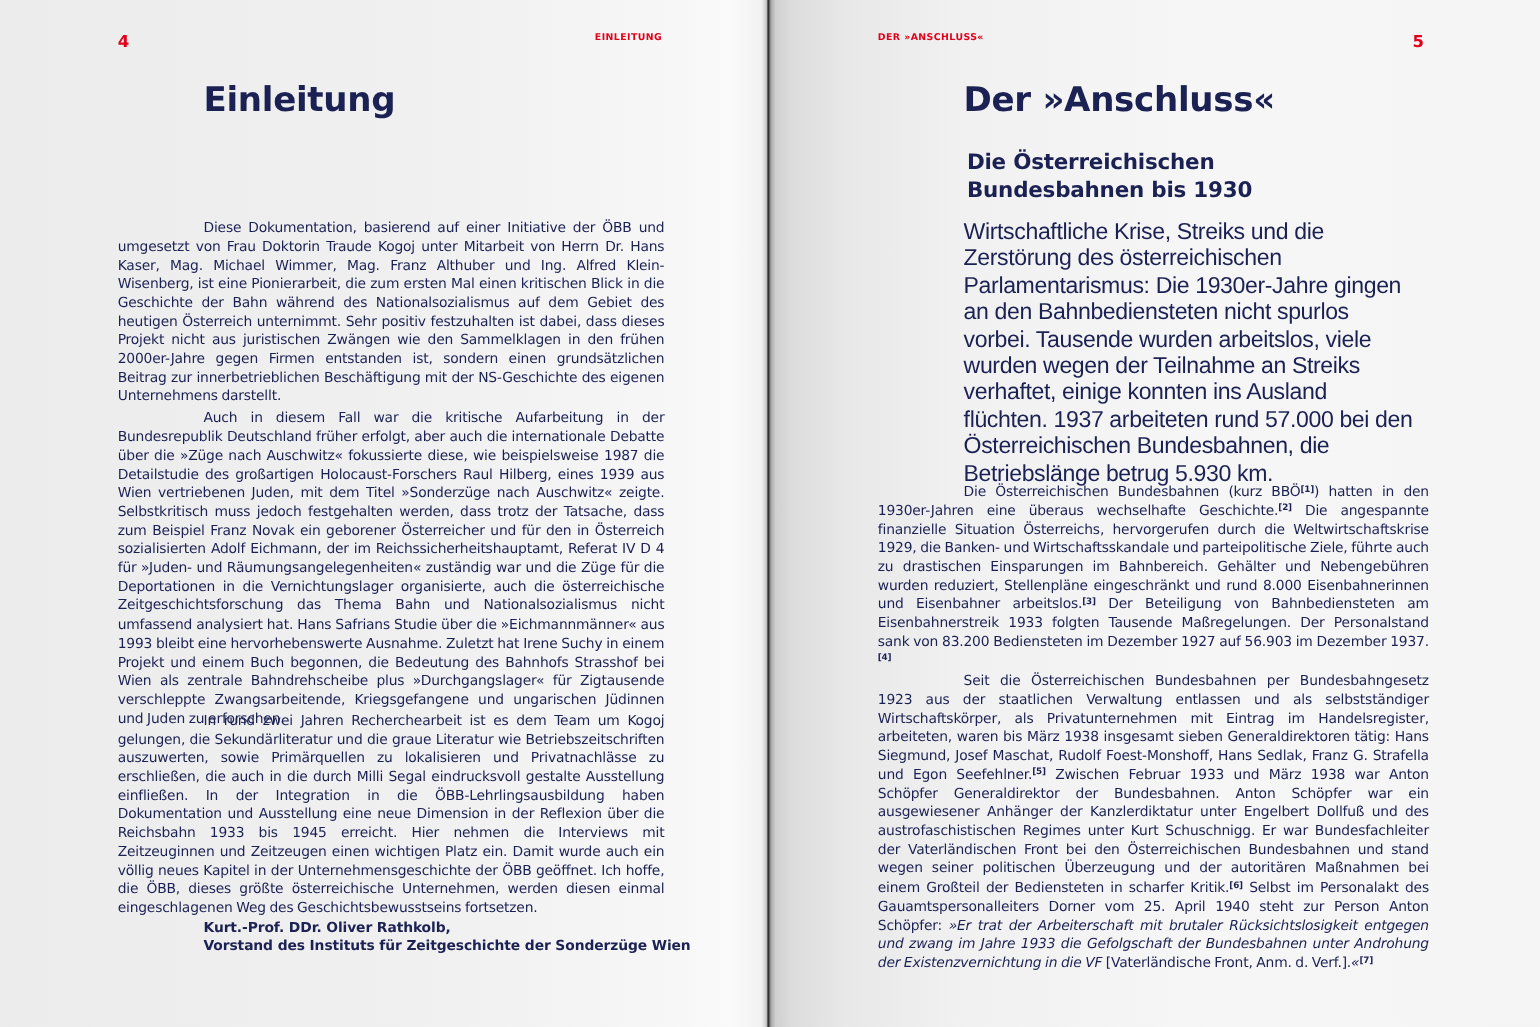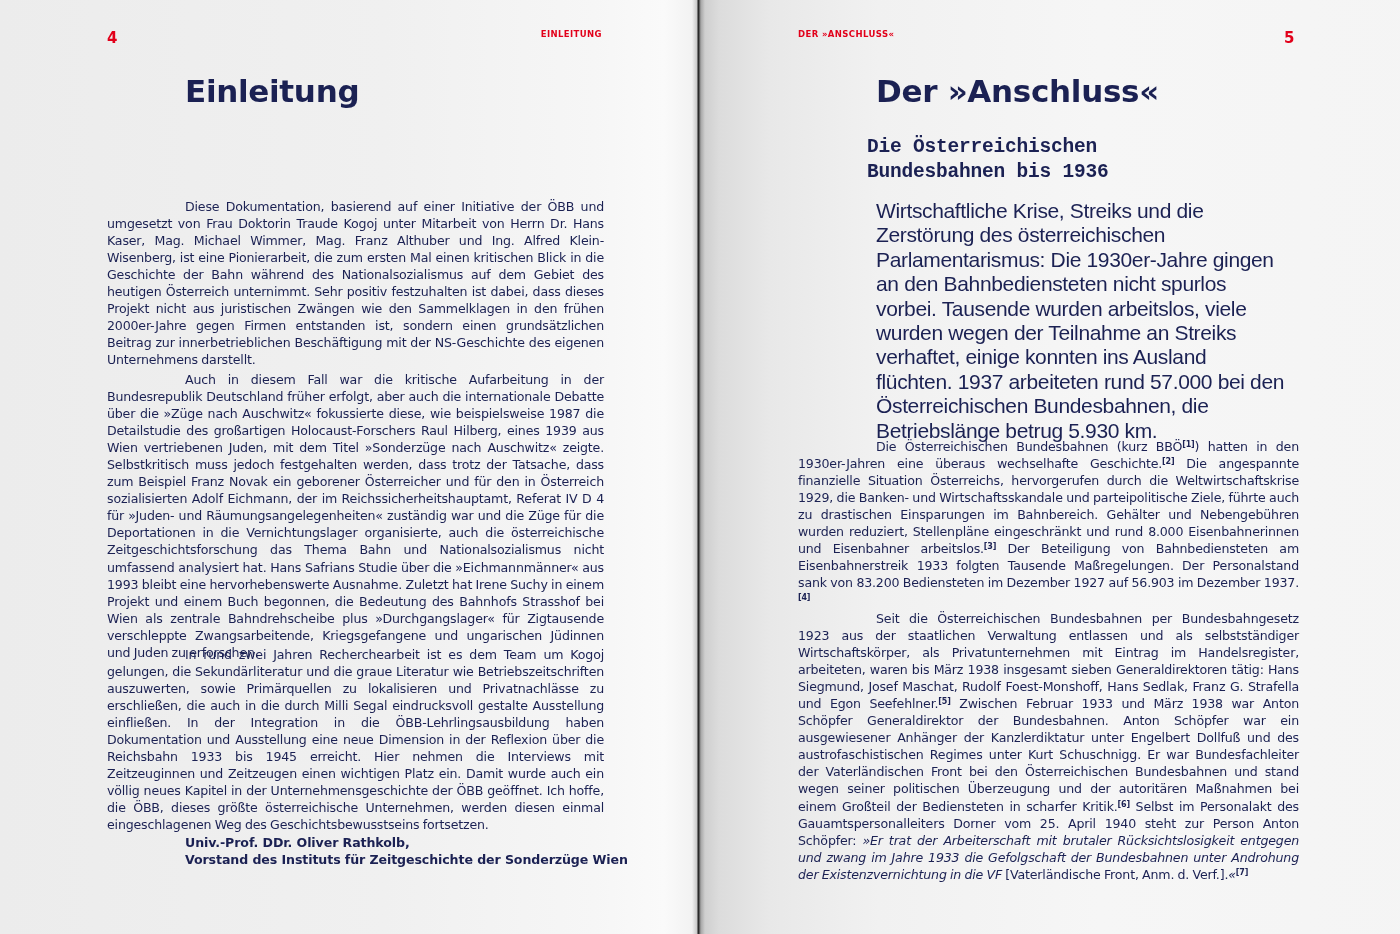--- a/index.html
+++ b/index.html
@@ -65,34 +65,34 @@
 
   <h1 class="title" style="left:185px; top:73px;">Einleitung</h1>
 
   <p class="body-text" style="left:107px; top:198px; width:497px; text-align:justify;"><span class="indent"></span><span>Diese Dokumentation, basierend auf einer Initiative der ÖBB und umgesetzt von Frau Doktorin Traude Kogoj unter Mitarbeit von Herrn Dr. Hans Kaser, Mag. Michael Wimmer, Mag. Franz Althuber und Ing. Alfred Klein-Wisenberg, ist eine Pionierarbeit, die zum ersten Mal einen kritischen Blick in die Geschichte der Bahn während des Nationalsozialismus auf dem Gebiet des heutigen Österreich unternimmt. Sehr positiv festzuhalten ist dabei, dass dieses Projekt nicht aus juristischen Zwängen wie den Sammelklagen in den frühen 2000er-Jahre gegen Firmen entstanden ist, sondern einen grundsätzlichen Beitrag zur innerbetrieblichen Beschäftigung mit der NS-Geschichte des eigenen Unternehmens darstellt.</span></p>
 
   <p class="body-text" style="left:107px; top:371px; width:497px; text-align:justify;"><span class="indent"></span><span>Auch in diesem Fall war die kritische Aufarbeitung in der Bundesrepublik Deutschland früher erfolgt, aber auch die internationale Debatte über die »Züge nach Auschwitz« fokussierte diese, wie beispielsweise 1987 die Detailstudie des großartigen Holocaust-Forschers Raul Hilberg, eines 1939 aus Wien vertriebenen Juden, mit dem Titel »Sonderzüge nach Auschwitz« zeigte. Selbstkritisch muss jedoch festgehalten werden, dass trotz der Tatsache, dass zum Beispiel Franz Novak ein geborener Österreicher und für den in Österreich sozialisierten Adolf Eichmann, der im Reichssicherheitshauptamt, Referat IV D 4 für »Juden- und Räumungsangelegenheiten« zuständig war und die Züge für die Deportationen in die Vernichtungslager organisierte, auch die österreichische Zeitgeschichtsforschung das Thema Bahn und Nationalsozialismus nicht umfassend analysiert hat. Hans Safrians Studie über die »Eichmannmänner« aus 1993 bleibt eine hervorhebenswerte Ausnahme. Zuletzt hat Irene Suchy in einem Projekt und einem Buch begonnen, die Bedeutung des Bahnhofs Strasshof bei Wien als zentrale Bahndrehscheibe plus »Durchgangslager« für Zigtausende verschleppte Zwangsarbeitende, Kriegsgefangene und ungarischen Jüdinnen und Juden zu erforschen.</span></p>
 
   <p class="body-text" style="left:107px; top:646px; width:497px; text-align:justify;"><span class="indent"></span><span>In rund zwei Jahren Recherchearbeit ist es dem Team um Kogoj gelungen, die Sekundärliteratur und die graue Literatur wie Betriebszeitschriften auszuwerten, sowie Primärquellen zu lokalisieren und Privatnachlässe zu erschließen, die auch in die durch Milli Segal eindrucksvoll gestalte Ausstellung einfließen. In der Integration in die ÖBB-Lehrlingsausbildung haben Dokumentation und Ausstellung eine neue Dimension in der Reflexion über die Reichsbahn 1933 bis 1945 erreicht. Hier nehmen die Interviews mit Zeitzeuginnen und Zeitzeugen einen wichtigen Platz ein. Damit wurde auch ein völlig neues Kapitel in der Unternehmensgeschichte der ÖBB geöffnet. Ich hoffe, die ÖBB, dieses größte österreichische Unternehmen, werden diesen einmal eingeschlagenen Weg des Geschichtsbewusstseins fortsetzen.</span></p>
 
   <div class="signature" style="left:185px; top:834px;">
-    <div>Univ.-Prof. DDr. Oliver Rathkolb,</div>
+    <div>Kurt.-Prof. DDr. Oliver Rathkolb,</div>
     <div>Vorstand des Instituts für Zeitgeschichte der Sonderzüge Wien</div>
   </div>
 </div>
 
 <div class="page page-right">
   <div class="runhead" style="left:99px;">DER »ANSCHLUSS«</div>
   <div class="folio" style="left:585px;">5</div>
 
   <h1 class="title" style="left:177px; top:73px;">Der »Anschluss«</h1>
 
-  <h2 class="subtitle" style="left:168px; top:135px;font-family:Liberation Mono, monospace;">
+  <h2 class="subtitle" style="left:180px; top:135px;">
     <div>Die Österreichischen</div>
-    <div>Bundesbahnen bis 1936</div>
+    <div>Bundesbahnen bis 1930</div>
   </h2>
 
   <p class="lead" style="left:177px; top:199px; width:410px;">Wirtschaftliche Krise, Streiks und die Zerstörung des österreichischen Parlamentarismus: Die 1930er-Jahre gingen an den Bahnbediensteten nicht spurlos vorbei. Tausende wurden arbeitslos, viele wurden wegen der Teilnahme an Streiks verhaftet, einige konnten ins Ausland flüchten. 1937 arbeiteten rund 57.000 bei den Österreichischen Bundesbahnen, die Betriebslänge betrug 5.930 km.</p>
 
   <p class="body-text" style="left:99px; top:438px; width:501px; text-align:justify;"><span class="indent"></span><span>Die Österreichischen Bundesbahnen (kurz BBÖ</span><sup>[1]</sup><span>) hatten in den 1930er-Jahren eine überaus wechselhafte Geschichte.</span><sup>[2]</sup><span> Die angespannte finanzielle Situation Österreichs, hervorgerufen durch die Weltwirtschaftskrise 1929, die Banken- und Wirtschaftsskandale und parteipolitische Ziele, führte auch zu drastischen Einsparungen im Bahnbereich. Gehälter und Nebengebühren wurden reduziert, Stellenpläne eingeschränkt und rund 8.000 Eisenbahnerinnen und Eisenbahner arbeitslos.</span><sup>[3]</sup><span> Der Beteiligung von Bahnbediensteten am Eisenbahnerstreik 1933 folgten Tausende Maßregelungen. Der Personalstand sank von 83.200 Bediensteten im Dezember 1927 auf 56.903 im Dezember 1937.</span><sup>[4]</sup></p>
 
   <p class="body-text" style="left:99px; top:610px; width:501px; text-align:justify;"><span class="indent"></span><span>Seit die Österreichischen Bundesbahnen per Bundesbahngesetz 1923 aus der staatlichen Verwaltung entlassen und als selbstständiger Wirtschaftskörper, als Privatunternehmen mit Eintrag im Handelsregister, arbeiteten, waren bis März 1938 insgesamt sieben Generaldirektoren tätig: Hans Siegmund, Josef Maschat, Rudolf Foest-Monshoff, Hans Sedlak, Franz G. Strafella und Egon Seefehlner.</span><sup>[5]</sup><span> Zwischen Februar 1933 und März 1938 war Anton Schöpfer Generaldirektor der Bundesbahnen. Anton Schöpfer war ein ausgewiesener Anhänger der Kanzlerdiktatur unter Engelbert Dollfuß und des austrofaschistischen Regimes unter Kurt Schuschnigg. Er war Bundesfachleiter der Vaterländischen Front bei den Österreichischen Bundesbahnen und stand wegen seiner politischen Überzeugung und der autoritären Maßnahmen bei einem Großteil der Bediensteten in scharfer Kritik.</span><sup>[6]</sup><span> Selbst im Personalakt des Gauamtspersonalleiters Dorner vom 25. April 1940 steht zur Person Anton Schöpfer: </span><span class="italic">»Er trat der Arbeiterschaft mit brutaler Rücksichtslosigkeit entgegen und zwang im Jahre 1933 die Gefolgschaft der Bundesbahnen unter Androhung der Existenzvernichtung in die VF</span><span> [Vaterländische Front, Anm. d. Verf.].</span><span class="italic">«</span><sup>[7]</sup></p>
 </div>
 
 <div class="spine"></div>

